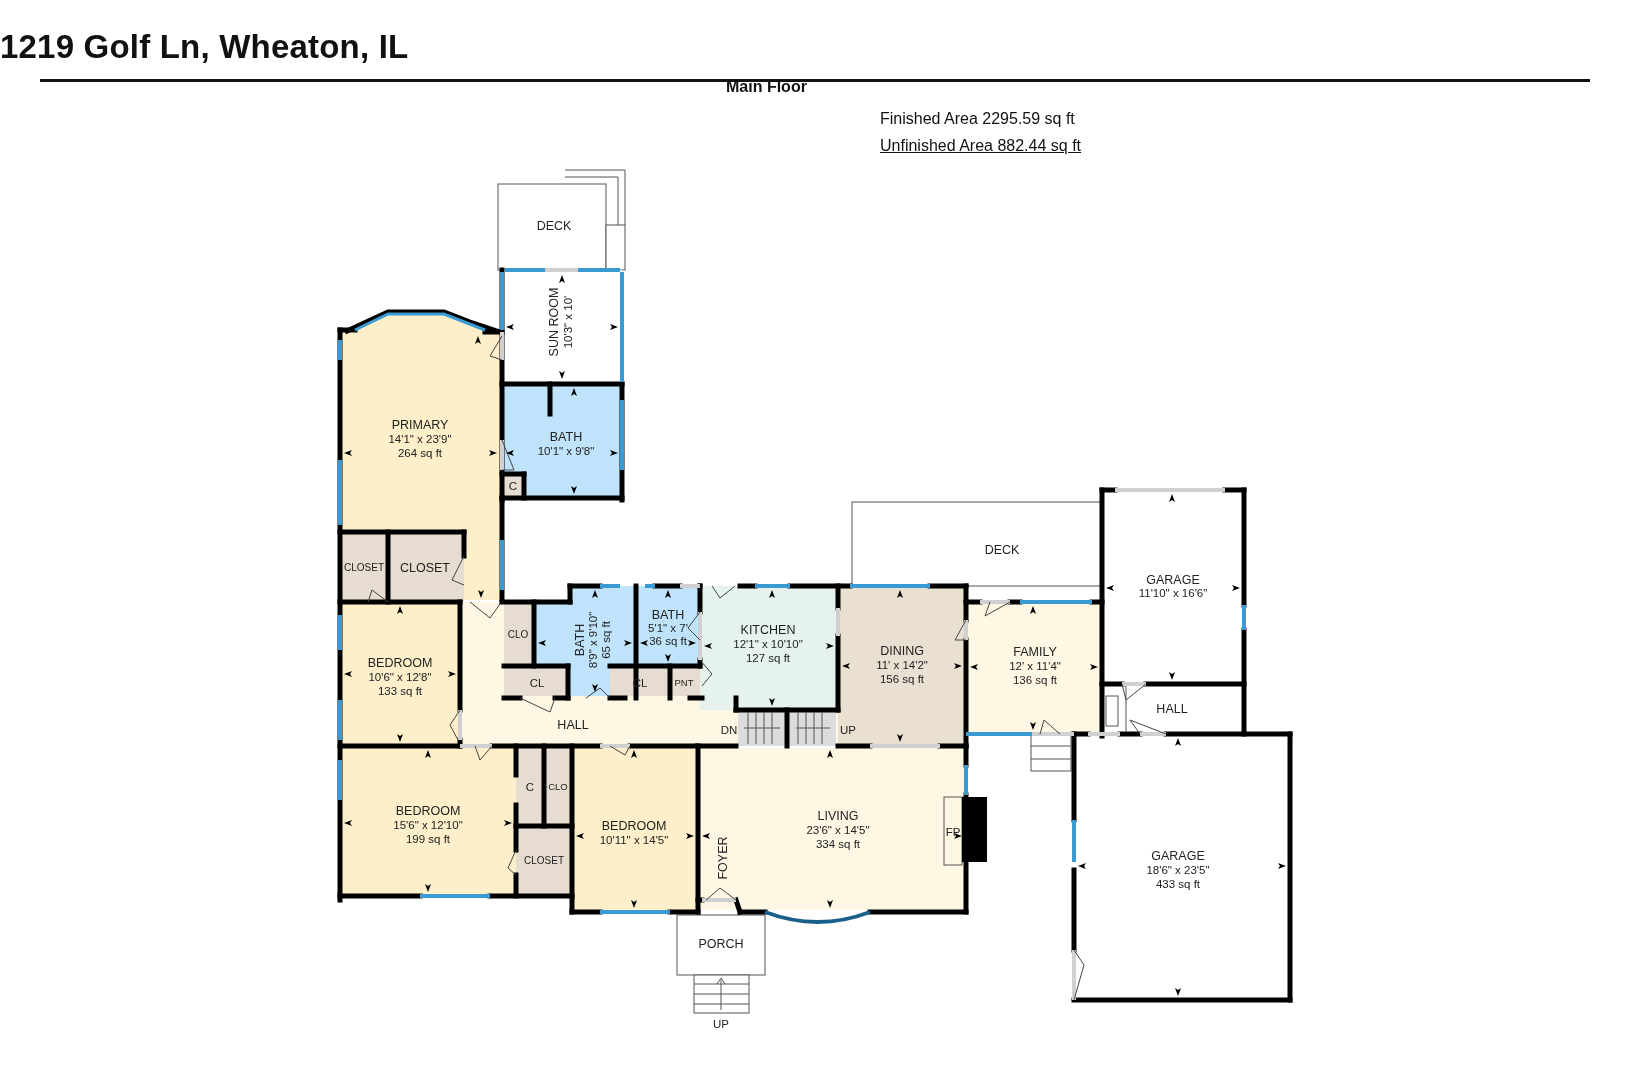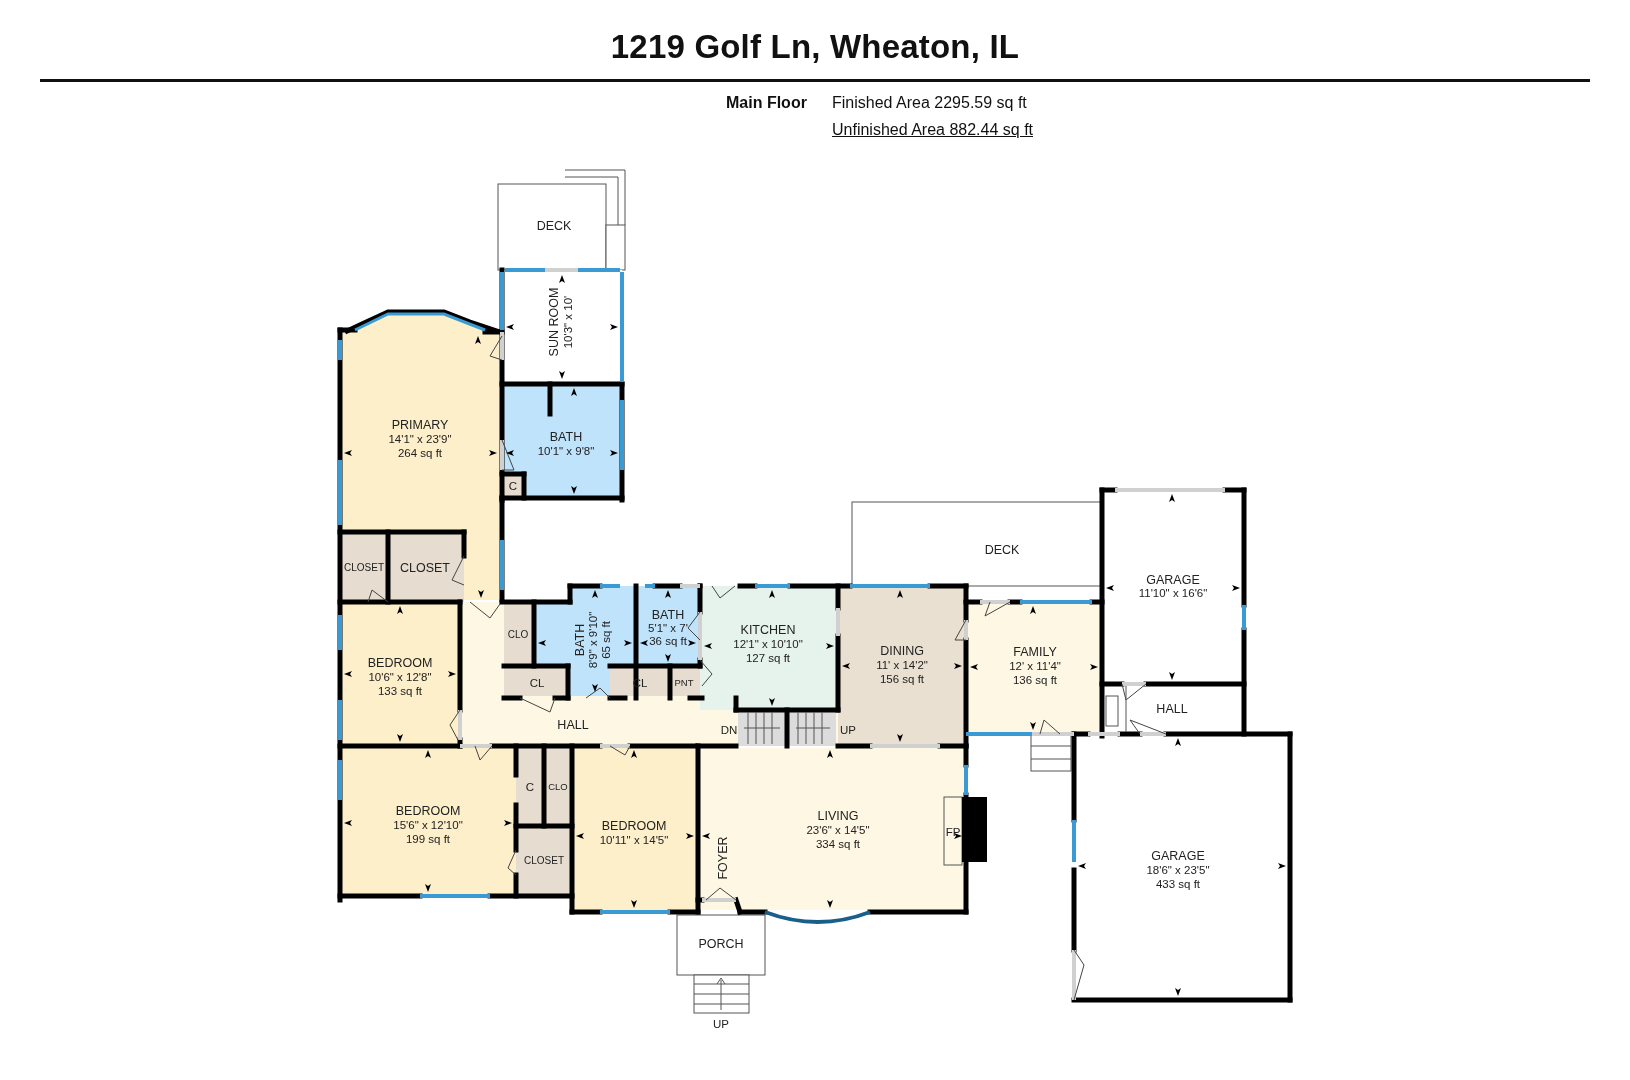--- a/index.html
+++ b/index.html
@@ -1,20 +1,20 @@
 <!DOCTYPE html>
 <html><head>
   <meta charset="utf-8">
   <style>
     html, body { margin: 0; padding: 0; background: #ffffff; }
     body { width: 1630px; height: 1080px; position: relative; overflow: hidden; font-family: "Liberation Sans", sans-serif; color: #111; }
-    .title { position: absolute; left: 0; right: 0; top: 28px; text-align: center; font-size: 33px; font-weight: bold; letter-spacing: 0.2px; }
+    .title { position: absolute; left: 0; right: 0; top: 28px; text-align: left; font-size: 33px; font-weight: bold; letter-spacing: 0.2px; }
     .rule { position: absolute; left: 40px; width: 1550px; top: 79px; height: 3px; background: #111; }
-    .floor-label { position: absolute; left: 726px; top: 94px; font-size: 16px; font-weight: bold; }
-    .area-line { position: absolute; left: 832px; font-size: 16px; }
+    .floor-label { position: absolute; left: 726px; top: 78px; font-size: 16px; font-weight: bold; }
+    .area-line { position: absolute; left: 880px; font-size: 16px; margin-top: 16px; }
     .area-1 { top: 94px; }
     .area-2 { top: 121px; text-decoration: underline; }
     svg#plan { position: absolute; left: 0; top: 0; }
     svg text { font-family: "Liberation Sans", sans-serif; fill: #222; }
     .rname { font-size: 12.5px; }
     .rdim { font-size: 11.5px; }
   </style>
 </head>
 <body>
 

